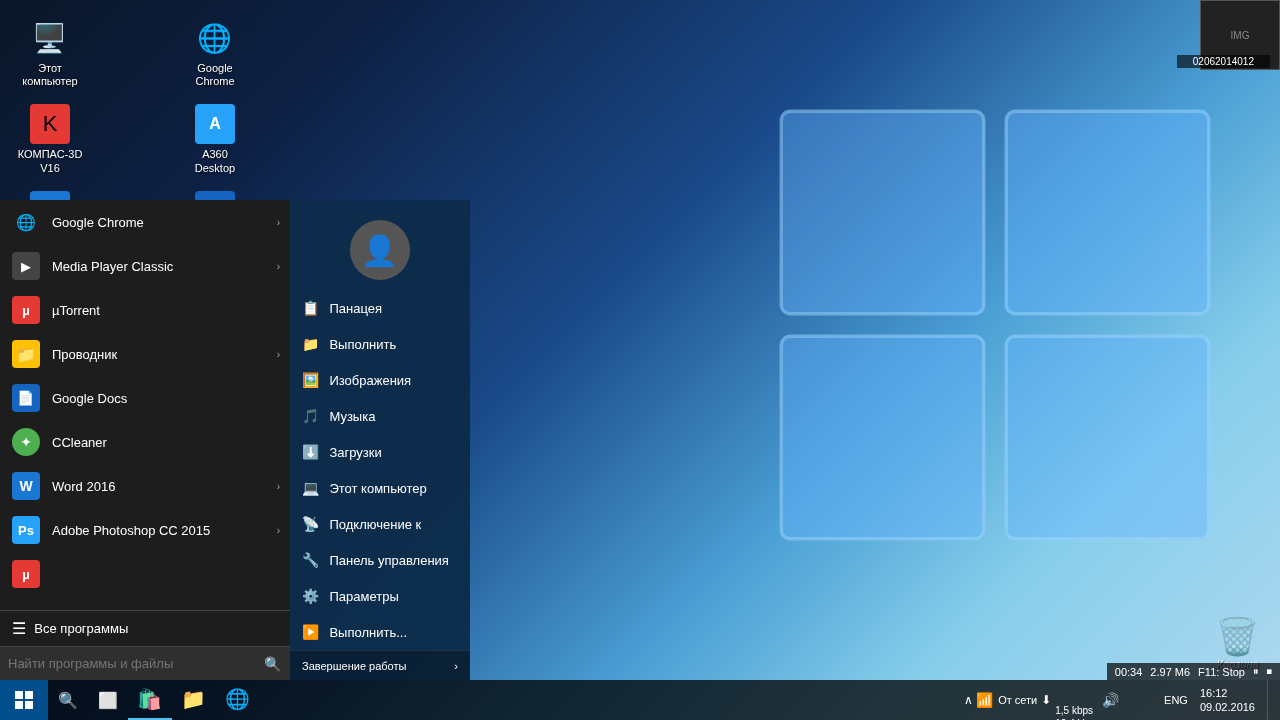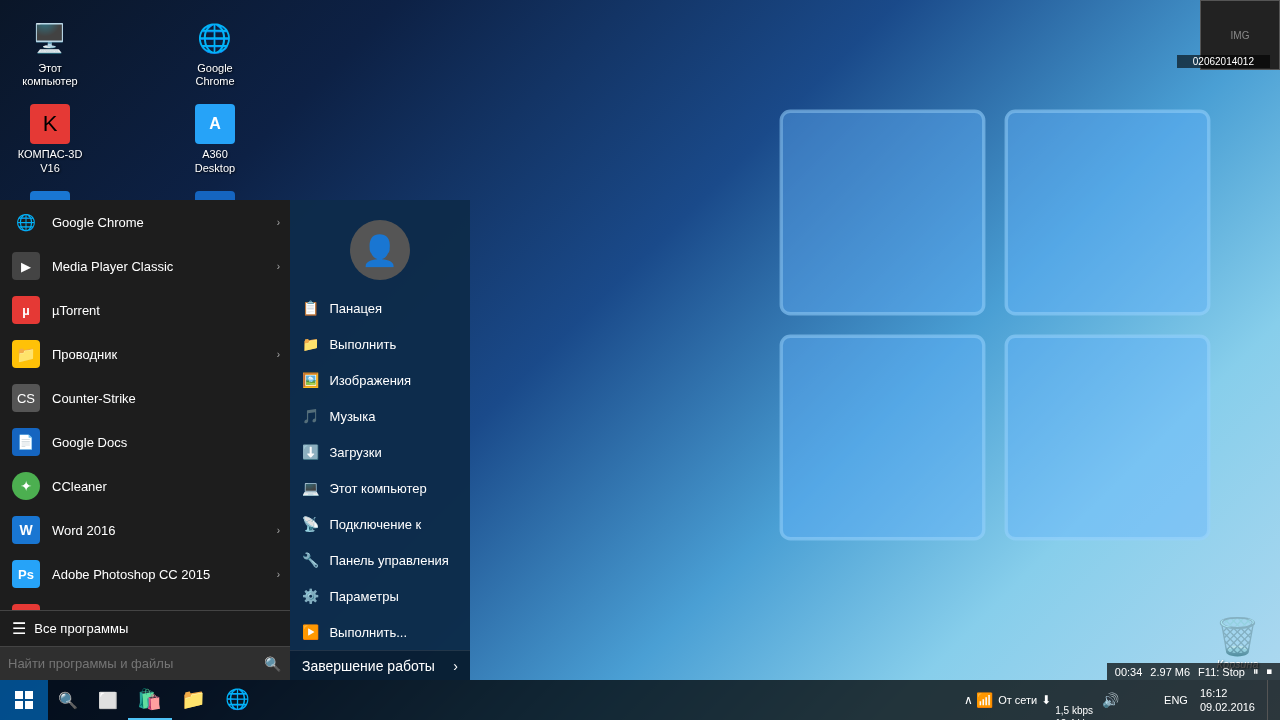--- a/index.html
+++ b/index.html
@@ -307,21 +307,21 @@
 
     #shutdown-btn {
       height: 38px;
       background: rgba(0,0,0,0.3);
       display: flex;
       align-items: center;
       justify-content: space-between;
       padding: 0 12px;
       cursor: pointer;
       color: #fff;
-      font-size: 14px;
+      font-size: 11px;
       border-top: 1px solid rgba(255,255,255,0.1);
     }
 
     
     .win-flag {
       position: absolute;
       right: 60px;
       top: 100px;
       width: 450px;
       height: 450px;
@@ -438,24 +438,20 @@
           <div class="s-icon" style="background:#e53935;border-radius:4px;color:#fff;font-size:13px;font-weight:bold;">µ</div>
           <span>µTorrent</span>
         </div>
 
         <div class="start-item">
           <div class="s-icon" style="background:#FFC107;border-radius:4px;font-size:16px;">📁</div>
           <span>Проводник</span>
           <span class="s-arrow">›</span>
         </div>
 
-        <div class="start-item">
-          <div class="s-icon" style="background:#555;border-radius:4px;color:#fff;font-size:13px;">CS</div>
-          <span>Counter-Strike</span>
-        </div>
 
         <div class="start-item">
           <div class="s-icon" style="background:#1565C0;border-radius:4px;color:#fff;font-size:14px;">📄</div>
           <span>Google Docs</span>
         </div>
 
         <div class="start-item">
           <div class="s-icon" style="background:#4CAF50;border-radius:50%;color:#fff;font-size:14px;">✦</div>
           <span>CCleaner</span>
         </div>

